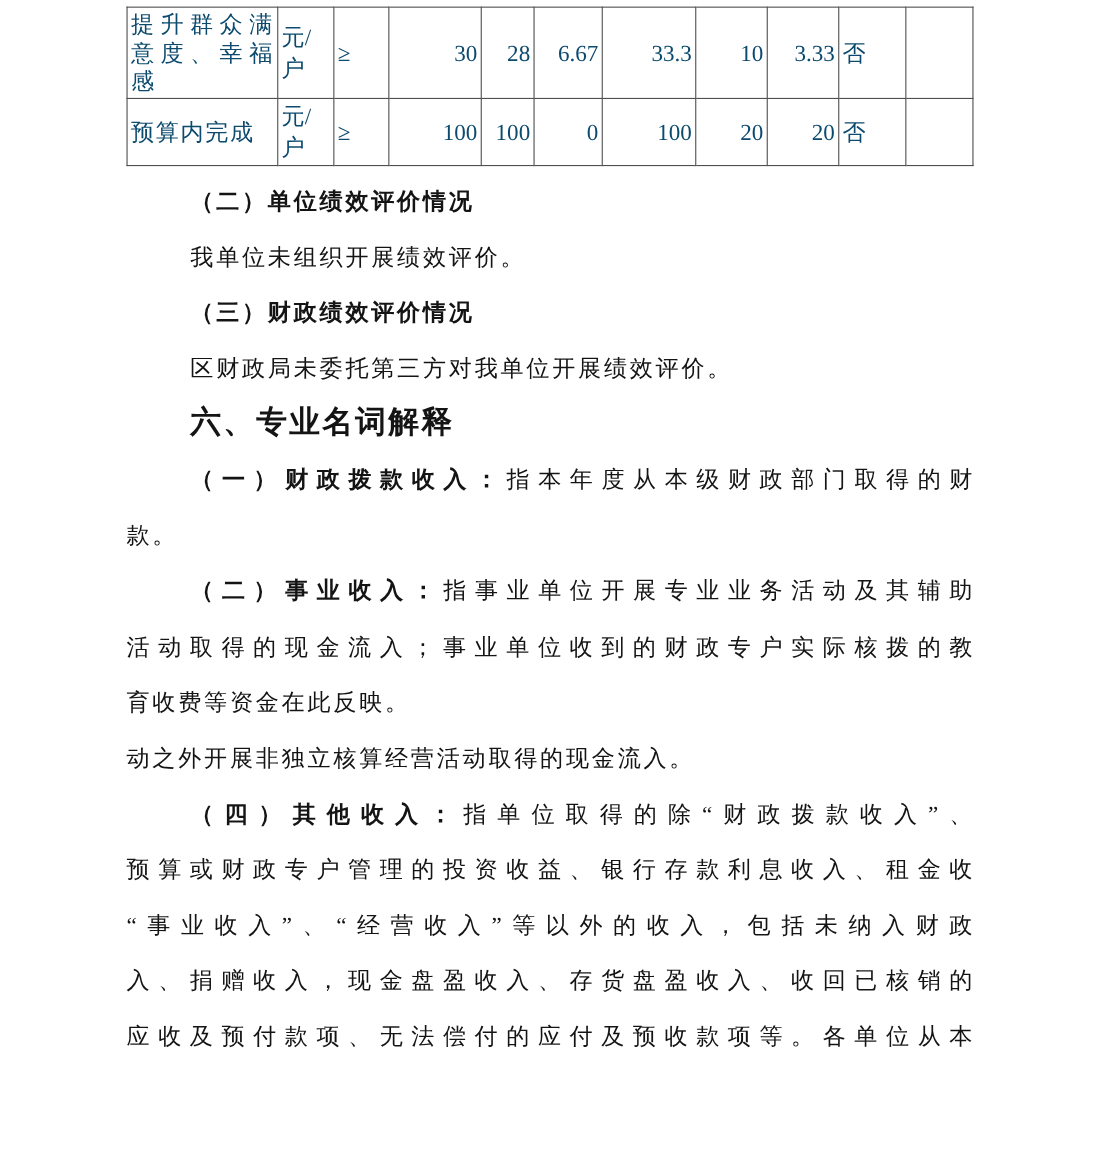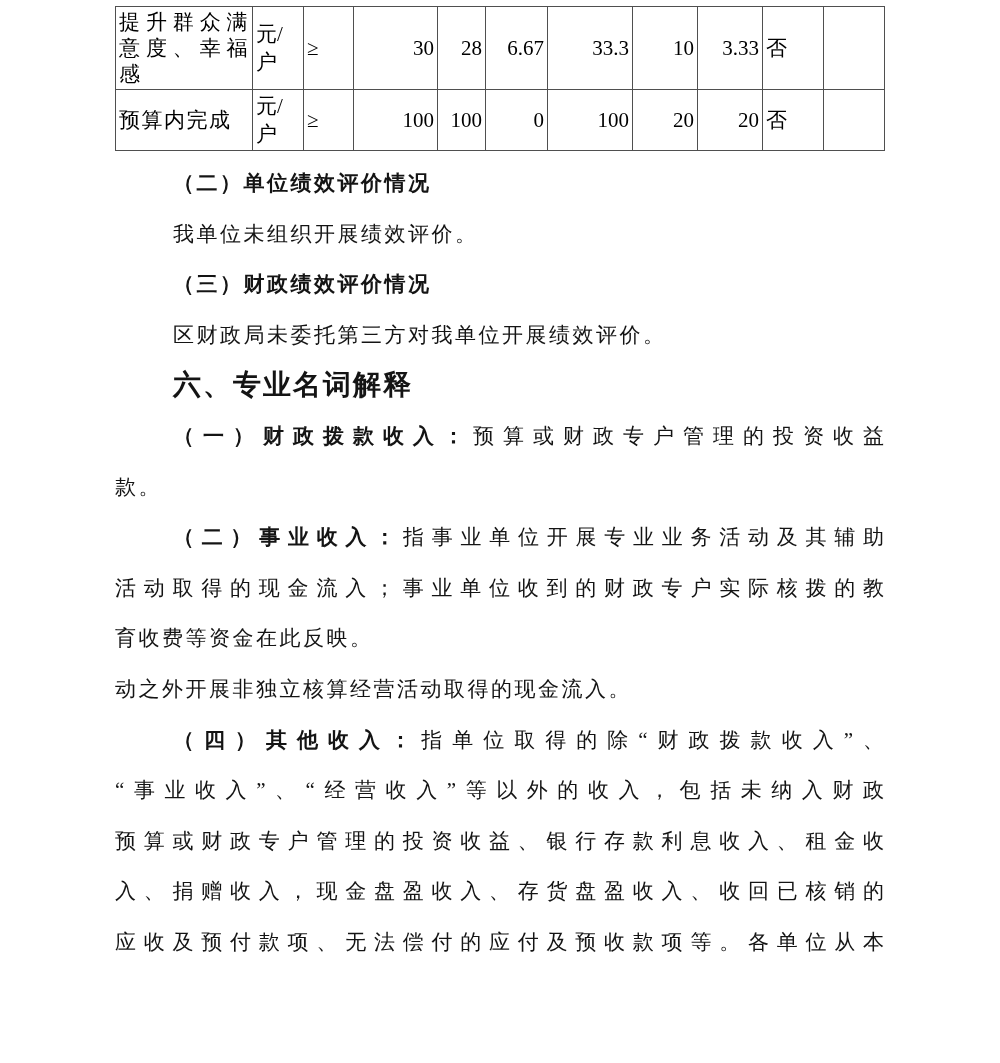--- a/index.html
+++ b/index.html
@@ -18,21 +18,21 @@
   table.ind-tbl {
     border-collapse: collapse;
     table-layout: fixed;
     width: 769px;
   }
   table.ind-tbl td {
     border: 1.6px solid #4f4f4f;
     padding: 2px 3px;
     vertical-align: middle;
     font-size: 21px;
-    color: #000000;
+    color: #0c4a6e;
     overflow: hidden;
   }
   tr.r1 td { height: 54px; }
   tr.r2 td { height: 41px; }
   td.cell-indicator {
     font-size: 20px;
     text-align: justify;
     line-height: 26px;
     padding-left: 5px; padding-right: 5px;
     letter-spacing: 1.5px;
@@ -126,29 +126,29 @@
       </table>
   </div>
 
   <div class="doc">
     <div class="doc-line h2 ind">（二）单位绩效评价情况</div>
     <div class="doc-line ind">我单位未组织开展绩效评价。</div>
     <div class="doc-line h2 ind">（三）财政绩效评价情况</div>
     <div class="doc-line ind">区财政局未委托第三方对我单位开展绩效评价。</div>
     <div class="doc-line h1 ind">六、专业名词解释</div>
 
-    <div class="doc-line jf ind"><span class="b">（一）财政拨款收入：</span><span>预算或财政专户管理的投资收益</span></div>
+    <div class="doc-line jf ind"><span class="b">（一）财政拨款收入：</span><span>指本年度从本级财政部门取得的财</span></div>
     <div class="doc-line">款。</div>
 
     <div class="doc-line jf ind"><span class="b">（二）事业收入：</span><span>指事业单位开展专业业务活动及其辅助</span></div>
     <div class="doc-line jf">活动取得的现金流入；事业单位收到的财政专户实际核拨的教</div>
     <div class="doc-line">育收费等资金在此反映。</div>
 
     <div class="doc-line">动之外开展非独立核算经营活动取得的现金流入。</div>
 
     <div class="doc-line jf ind"><span class="b">（四）其他收入：</span><span>指单位取得的除“财政拨款收入”、</span></div>
+    <div class="doc-line jf">预算或财政专户管理的投资收益、银行存款利息收入、租金收</div>
     <div class="doc-line jf">“事业收入”、“经营收入”等以外的收入，包括未纳入财政</div>
-    <div class="doc-line jf">预算或财政专户管理的投资收益、银行存款利息收入、租金收</div>
     <div class="doc-line jf">入、捐赠收入，现金盘盈收入、存货盘盈收入、收回已核销的</div>
     <div class="doc-line jf">应收及预付款项、无法偿付的应付及预收款项等。各单位从本</div>
   </div>
 
 </div>
 
 </body></html>

